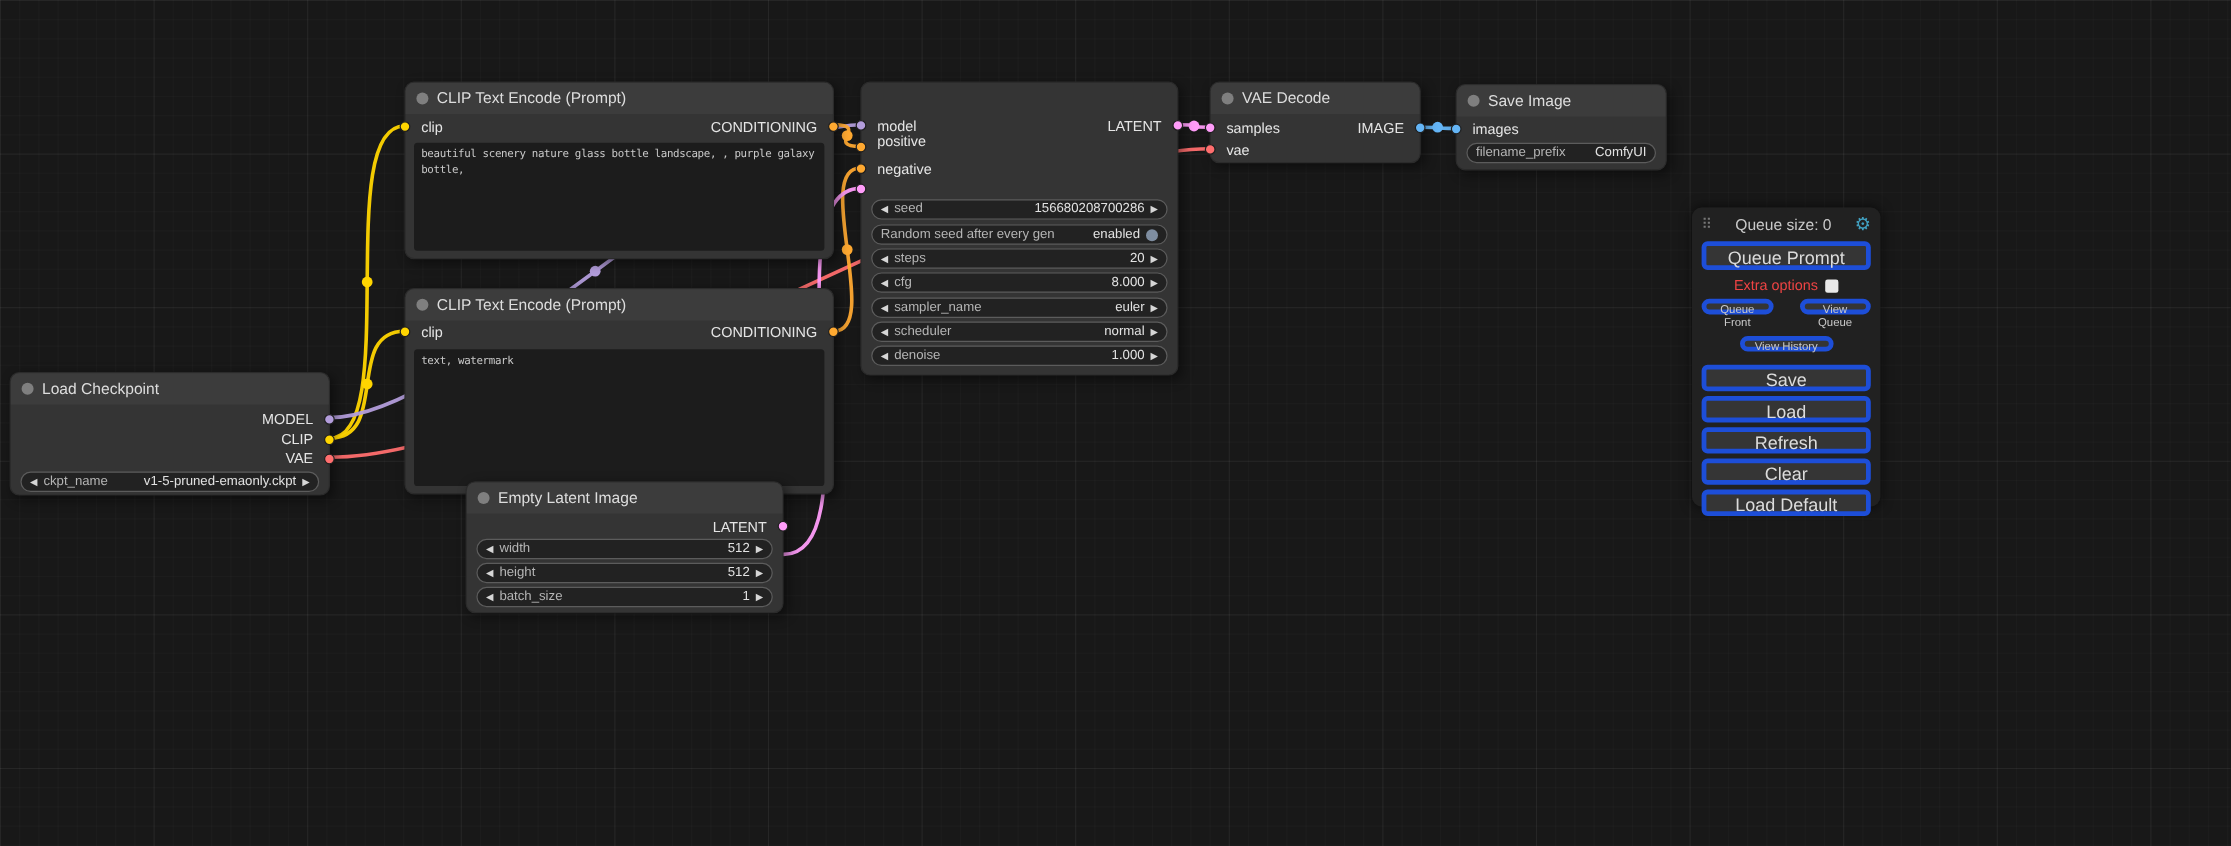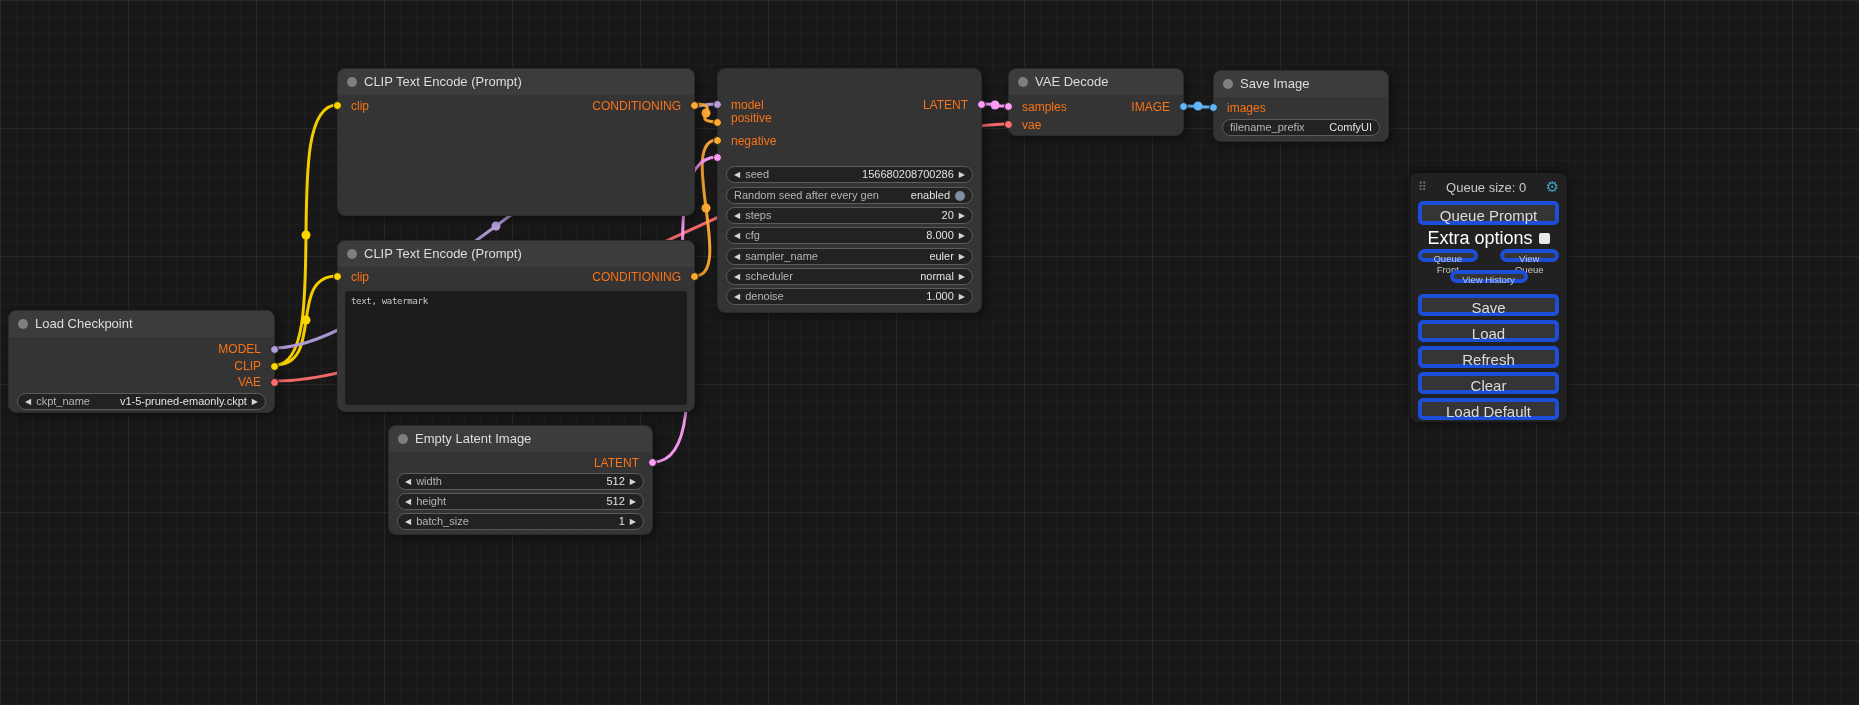--- a/index.html
+++ b/index.html
@@ -18,21 +18,21 @@
   .wire.w-latent{stroke:var(--c-latent)} .wire.w-image{stroke:var(--c-image)}
   .ldot.w-clip{fill:var(--c-clip)} .ldot.w-model{fill:var(--c-model)}
   .ldot.w-vae{fill:var(--c-vae)} .ldot.w-conditioning{fill:var(--c-conditioning)}
   .ldot.w-latent{fill:var(--c-latent)} .ldot.w-image{fill:var(--c-image)}
 
   .node{position:absolute;z-index:2;background:#343434;border:1px solid #2b2b2b;border-radius:8px;
     box-shadow:3px 3px 10px rgba(0,0,0,.45);color:#ddd}
   .node-title{position:relative;height:26px;line-height:26px;background:#3c3c3c;border-radius:7px 7px 0 0;
     font-size:13px;color:#ddd;padding-left:26px;white-space:nowrap;overflow:hidden}
   .title-dot{position:absolute;left:9px;top:8px;width:10px;height:10px;border-radius:50%;background:var(--c-titledot)}
-  .slot-label{position:absolute;font-size:12px;color:#f97316;line-height:14px;white-space:nowrap}
+  .slot-label{position:absolute;font-size:12px;color:#e5e5e5;line-height:14px;white-space:nowrap}
   .slot-label.in{left:13px}
   .slot-label.out{right:13px}
   .dot{position:absolute;width:9px;height:9px;border-radius:50%;border:1px solid #1f1f1f;z-index:3}
   .dot.in{left:-5px}.dot.out{right:-5px}
   .c-model{background:var(--c-model)} .c-clip{background:var(--c-clip)} .c-vae{background:var(--c-vae)}
   .c-conditioning{background:var(--c-conditioning)} .c-latent{background:var(--c-latent)} .c-image{background:var(--c-image)}
 
   .widget{position:absolute;left:8px;right:8px;height:17px;background:#222;border:1px solid #5c5c5c;
     border-radius:9px;display:flex;align-items:center;font-size:11px;padding:0 7px;gap:5px;line-height:15px}
   .widget .arrow{color:#d6d6d6;font-size:8px}
@@ -47,25 +47,25 @@
   #queue-panel{position:absolute;z-index:4;left:1410px;top:173px;width:157px;height:249px;
     background:rgba(33,33,33,.96);border-radius:8px;box-shadow:0 0 10px rgba(0,0,0,.6);
     padding:5px 8px 8px 8px;color:#ccc}
   .qp-header{display:flex;align-items:center;justify-content:space-between;height:18px}
   .qp-title{font-size:13px;color:#c9c9c9}
   .drag{color:#777;font-size:12px;cursor:grab}
   .gear{color:var(--c-gear);font-size:15px;cursor:pointer}
   .btn{display:block;width:100%;background:#353535;border:4px solid #1d4ed8;border-radius:5px;
     color:#dcdcdc;text-align:center;cursor:pointer;user-select:none}
   #queue-prompt{margin-top:5px;height:24px;font-size:15px;line-height:22px}
-  .extra{display:flex;align-items:center;justify-content:center;gap:6px;font-size:18px;margin-top:7px;color:#ffffff;height:12px}
+  .extra{display:flex;align-items:center;justify-content:center;gap:6px;font-size:12px;margin-top:7px;color:#ef4444;height:12px}
   .checkbox{width:11px;height:11px;background:#e9e9e9;border-radius:2px;cursor:pointer}
   .small-row{display:flex;gap:22px;margin-top:5px}
   .btn.small{height:13px;font-size:9.5px;line-height:11px;border-radius:7px;flex:1;color:#c9c9c9}
-  .vh-wrap{display:flex;justify-content:center;margin-top:8px}
+  .vh-wrap{display:flex;justify-content:center;margin-top:18px}
   .btn.small.vh{flex:none;width:78px}
   .btn.big{height:22px;font-size:15px;line-height:20px;margin-top:4px}
   .btn.big.save-gap{margin-top:11px}
 </style>
 </head>
 <body>
 
 <div id="canvas">
 
   <svg id="wires" width="1859" height="705">
@@ -110,35 +110,36 @@
 
   <div class="node" style="left:337px;top:68px;width:358px;height:148px">
     <div class="node-title">
       <span class="title-dot"></span>
       <span>CLIP Text Encode (Prompt)</span>
     </div>
     <span class="slot-label in" style="top:30px">clip</span>
     <span class="slot-label out" style="top:30px">CONDITIONING</span>
     <span class="dot in c-clip" style="top:32px"></span>
     <span class="dot out c-conditioning" style="top:32px"></span>
+    <div class="textarea" style="top:50px;height:90px">beautiful scenery nature glass bottle landscape, , purple galaxy bottle,</div>
   </div>
 
   <div class="node" style="left:337px;top:240px;width:358px;height:172px">
     <div class="node-title">
       <span class="title-dot"></span>
       <span>CLIP Text Encode (Prompt)</span>
     </div>
     <span class="slot-label in" style="top:29px">clip</span>
     <span class="slot-label out" style="top:29px">CONDITIONING</span>
     <span class="dot in c-clip" style="top:31px"></span>
     <span class="dot out c-conditioning" style="top:31px"></span>
     <div class="textarea" style="top:50px;height:114px">text, watermark</div>
   </div>
 
-  <div class="node" style="left:388px;top:425px;width:265px;height:110px">
+  <div class="node" style="left:388px;top:401px;width:265px;height:110px">
     <div class="node-title">
       <span class="title-dot"></span>
       <span>Empty Latent Image</span>
     </div>
     <span class="slot-label out" style="top:30px">LATENT</span>
     <span class="dot out c-latent" style="top:32px"></span>
     <div class="widget" style="top:47px">
       <span class="arrow">◀</span>
       <span class="wname">width</span>
       <span class="wvalue">512</span>

